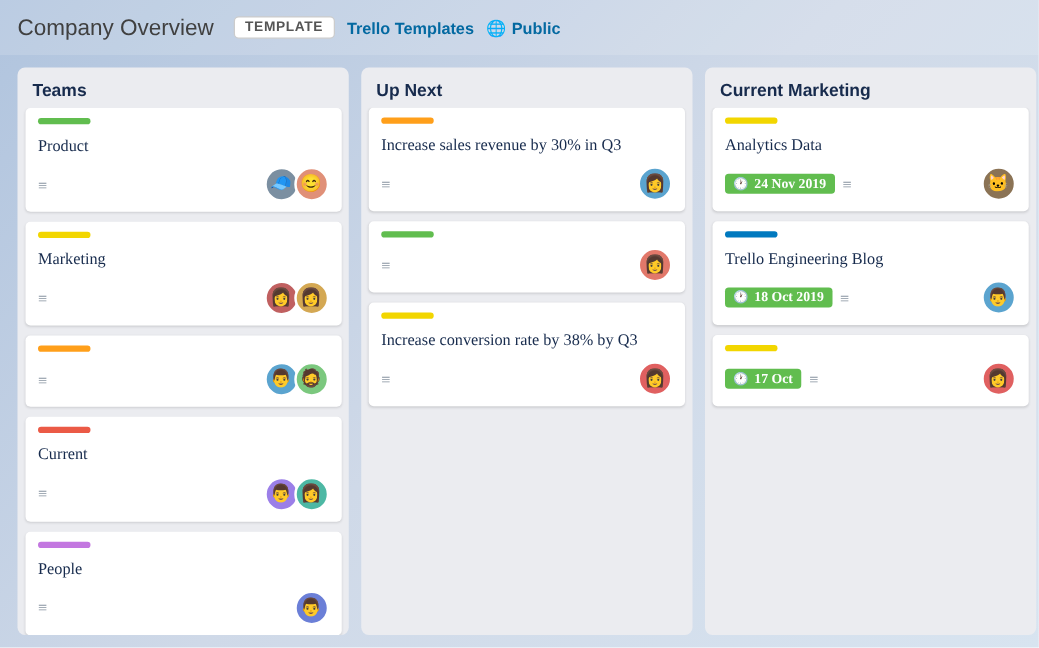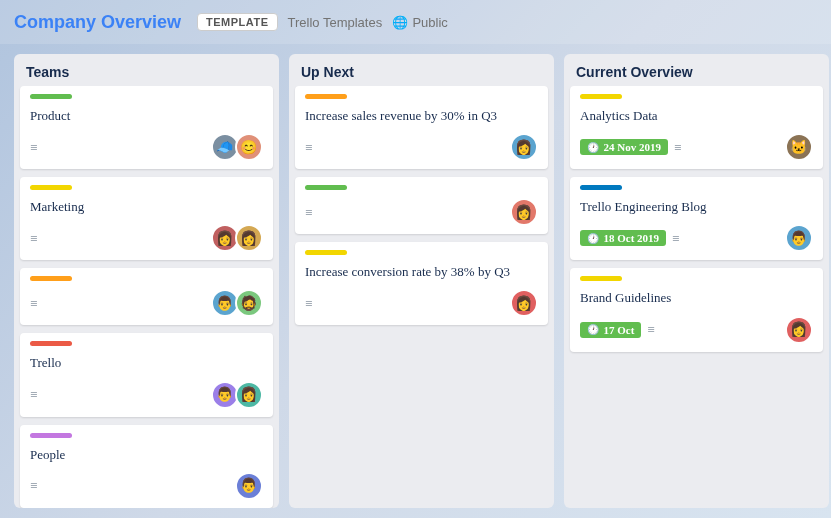--- a/index.html
+++ b/index.html
@@ -13,38 +13,38 @@
     .header {
       display: flex;
       align-items: center;
       padding: 8px 14px;
       background: rgba(255,255,255,0.15);
       gap: 10px;
       height: 44px;
     }
     .header-title {
       font-size: 18px;
-      font-weight: 700;
-      color: #3b82f6;
+      font-weight: 400;
+      color: #404040;
       margin-right: 6px;
     }
     .template-badge {
       background: #fff;
       border: 1.5px solid #ccc;
       border-radius: 4px;
       font-size: 11px;
       font-weight: 700;
       padding: 2px 8px;
       color: #555;
       letter-spacing: 0.5px;
     }
     .header-link {
-      color: #737373;
+      color: #0369a1;
       font-size: 13px;
-      font-weight: 400;
+      font-weight: 700;
       text-decoration: none;
       cursor: pointer;
     }
     .header-link.public {
       display: flex;
       align-items: center;
       gap: 4px;
     }
     .globe-icon { font-size: 13px; }
     .board-area {
@@ -212,21 +212,21 @@
                 </div>
               <div class="avatar" style="background:#7bc87e;">
                   <span style="font-size:14px;">🧔</span>
                 </div>
             </div>
           </div>
         </div>
 
         <div class="card">
           <div class="card-color-bar color-red"></div>
-          <div class="card-title">Trello</div>
+          <div class="card-title">Current</div>
           <div class="card-footer">
             <span class="card-menu-icon">≡</span>
             <div class="card-avatars">
               <div class="avatar" style="background:#9b7fe8;">
                   <span style="font-size:14px;">👨</span>
                 </div>
               <div class="avatar" style="background:#4db8a4;">
                   <span style="font-size:14px;">👩</span>
                 </div>
             </div>
@@ -288,21 +288,21 @@
                   <span style="font-size:14px;">👩</span>
                 </div>
             </div>
           </div>
         </div>
 
       </div>
     </div>
 
     <div class="column">
-      <div class="column-header">Current Overview</div>
+      <div class="column-header">Current Marketing</div>
       <div class="column-cards">
 
         <div class="card">
           <div class="card-color-bar color-yellow"></div>
           <div class="card-title">Analytics Data</div>
           <div class="card-footer">
             <div style="display:flex;align-items:center;gap:6px;">
               <span class="date-badge">
                 <span class="clock-icon">🕐</span>
                 <span>24 Nov 2019</span>
@@ -331,21 +331,20 @@
             <div class="card-avatars">
               <div class="avatar" style="background:#5ba4cf;">
                   <span style="font-size:14px;">👨</span>
                 </div>
             </div>
           </div>
         </div>
 
         <div class="card">
           <div class="card-color-bar color-yellow"></div>
-          <div class="card-title">Brand Guidelines</div>
           <div class="card-footer">
             <div style="display:flex;align-items:center;gap:6px;">
               <span class="date-badge">
                 <span class="clock-icon">🕐</span>
                 <span>17 Oct</span>
               </span>
               <span class="card-menu-icon">≡</span>
             </div>
             <div class="card-avatars">
               <div class="avatar" style="background:#e06060;">

